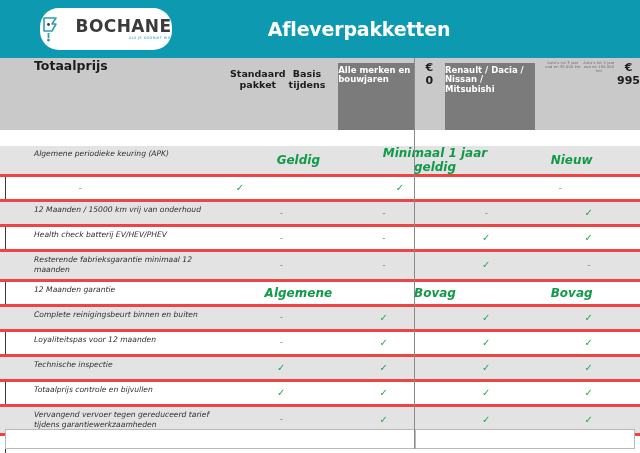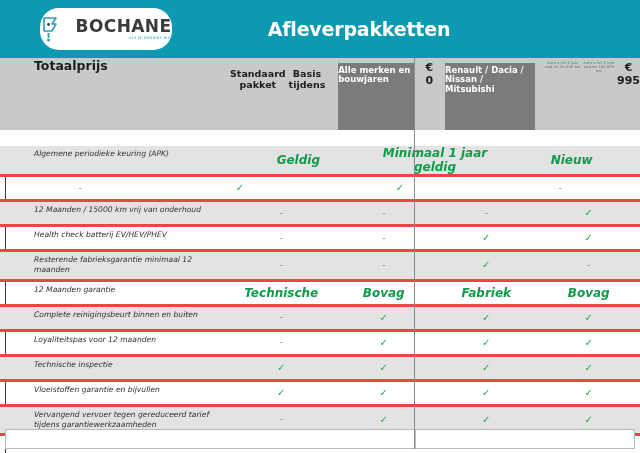--- a/index.html
+++ b/index.html
@@ -370,29 +370,26 @@
             <span class="tick">✓</span>
           </div>
           <div class="cell-v">
             <span class="dash">-</span>
           </div>
         </div>
         <div class="row plain">
           <div class="leftaccent"></div>
           <div class="cell-label">12 Maanden  garantie</div>
           <div class="cell-v">
-            <span class="word">Technische</span>
+            <span class="word">Algemene</span>
           </div>
           <div class="cell-v">
             <span class="word">Bovag</span>
           </div>
           <div class="cell-v">
-            <span class="word">Fabriek</span>
-          </div>
-          <div class="cell-v">
             <span class="word">Bovag</span>
           </div>
         </div>
         <div class="row alt">
           <div class="cell-label">Complete reinigingsbeurt binnen en buiten</div>
           <div class="cell-v">
             <span class="dash">-</span>
           </div>
           <div class="cell-v">
             <span class="tick">✓</span>
@@ -430,21 +427,21 @@
           </div>
           <div class="cell-v">
             <span class="tick">✓</span>
           </div>
           <div class="cell-v">
             <span class="tick">✓</span>
           </div>
         </div>
         <div class="row plain">
           <div class="leftaccent"></div>
-          <div class="cell-label">Vloeistoffen garantie en bijvullen</div>
+          <div class="cell-label">Totaalprijs controle en bijvullen</div>
           <div class="cell-v">
             <span class="tick">✓</span>
           </div>
           <div class="cell-v">
             <span class="tick">✓</span>
           </div>
           <div class="cell-v">
             <span class="tick">✓</span>
           </div>
           <div class="cell-v">

